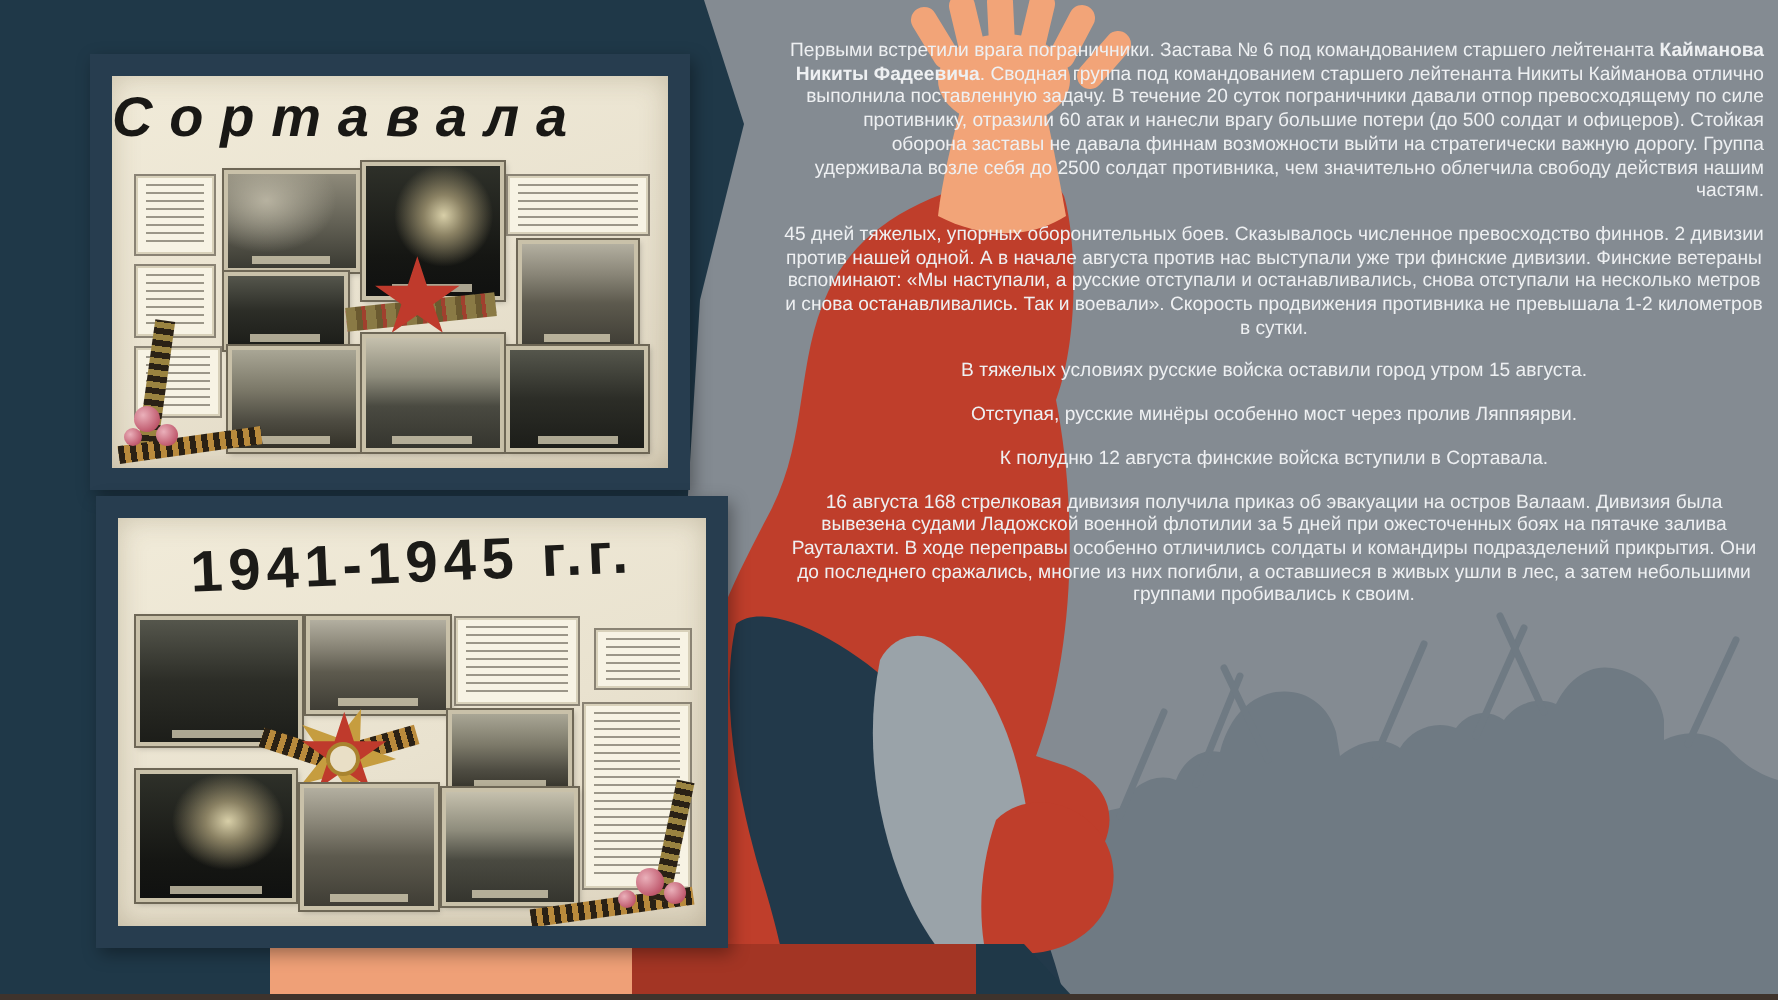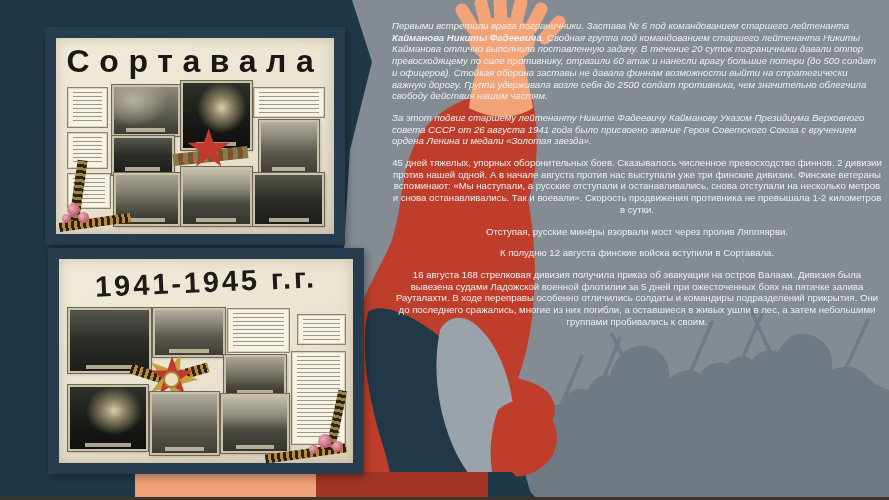--- a/index.html
+++ b/index.html
@@ -5,34 +5,34 @@
   html,body{margin:0;padding:0;background:#555;}
   .slide{position:relative;width:889px;height:500px;overflow:hidden;
          font-family:"Liberation Sans","DejaVu Sans",sans-serif;background:#848b92;}
   .bg-art{position:absolute;inset:0;z-index:1;}
 
   
   .content{position:absolute;left:392px;top:20px;width:490px;z-index:6;color:#eef0f2;}
   .slide-title{margin:0 0 24px;text-align:center;font-weight:bold;font-size:15.5px;
                color:#1e2429;letter-spacing:.2px;}
   .body-text p{margin:0 0 10px;font-size:9.6px;line-height:1.22;}
-  .t-center{text-align:left;font-style:italic;}
+  .t-center{text-align:right;}
   .t-left{text-align:center;}
   .b{font-weight:bold;}
 
   
   .poster{position:absolute;z-index:4;background:#273d4f;
           box-shadow:2px 3px 8px rgba(0,0,0,.35);}
   .poster-top{left:45px;top:27px;width:300px;height:218px;}
   .poster-bottom{left:48px;top:248px;width:316px;height:226px;}
   .board{position:absolute;inset:11px;overflow:hidden;
          background:linear-gradient(160deg,#f1ebd9 0%,#e9e2cf 55%,#ddd4bf 100%);
          box-shadow:inset 0 0 14px rgba(90,75,40,.25);}
-  .board-title{margin-top:5px;text-align:center;font-weight:bold;
-               font-size:32px;letter-spacing:.30em;color:#191815;white-space:nowrap;}
+  .board-title{margin-top:5px;text-align:left;font-style:italic;font-weight:bold;
+               font-size:28px;letter-spacing:.30em;color:#191815;white-space:nowrap;}
   .board-title2{margin-top:7px;text-align:center;font-weight:bold;font-size:29px;
                 letter-spacing:.10em;color:#1c1b18;transform:rotate(-2.5deg);white-space:nowrap;}
 
   .photo{position:absolute;border:2px solid #c9c1a9;box-shadow:0 0 0 1px #6e6756,1px 1px 3px rgba(0,0,0,.25);}
   .photo::after{content:"";position:absolute;left:20%;right:20%;bottom:2px;height:4px;
                 background:#ddd5bb;opacity:.75;}
   .ph-sky{background:linear-gradient(180deg,#c5c0ad 0%,#8e8c7c 35%,#4a4a41 62%,#35352e 100%);}
   .ph-dark{background:linear-gradient(180deg,#55564c 0%,#2c2d27 50%,#1c1d19 100%);}
   .ph-fire{background:radial-gradient(ellipse at 58% 38%,#d8cfa8 0%,#8a8163 18%,rgba(0,0,0,0) 45%),
            linear-gradient(180deg,#2e3029 0%,#151613 70%,#101110 100%);}
@@ -186,21 +186,21 @@
         <div class="flower" style="left:88%;top:86%;width:14px;height:14px"></div>
         <div class="flower" style="left:93%;top:89%;width:11px;height:11px"></div>
         <div class="flower" style="left:85%;top:91%;width:9px;height:9px"></div>
       </div>
     </div>
   </div>
 
   <div class="content">
     <div class="body-text">
       <p class="t-center"><span>Первыми встретили врага пограничники. Застава № 6 под командованием старшего лейтенанта </span><span class="b">Кайманова Никиты Фадеевича</span><span>. Сводная группа под командованием старшего лейтенанта Никиты Кайманова отлично выполнила поставленную задачу. В течение 20 суток пограничники давали отпор превосходящему по силе противнику, отразили 60 атак и нанесли врагу большие потери (до 500 солдат и офицеров). Стойкая оборона заставы не давала финнам возможности выйти на стратегически важную дорогу. Группа удерживала возле себя до 2500 солдат противника, чем значительно облегчила свободу действия нашим частям.</span></p>
-      <p class="t-center">За этот подвиг старшему лейтенанту Никите Фадеевичу Кайманову Указом Президиума Верховного совета СССР от 26 августа 1941 года было присвоено звание Героя Советского Союза с вручением ордена Ленина и медали «Золотая звезда».</p>
       <p class="t-left">45 дней тяжелых, упорных оборонительных боев. Сказывалось численное превосходство финнов. 2 дивизии против нашей одной. А в начале августа против нас выступали уже три финские дивизии. Финские ветераны вспоминают: «Мы наступали, а русские отступали и останавливались, снова отступали на несколько метров и снова останавливались. Так и воевали». Скорость продвижения противника не превышала 1-2 километров в сутки.</p>
-      <p class="t-left">Отступая, русские минёры взорвали мост через пролив Ляппяярви.</p>
+      <p class="t-left">В тяжелых условиях русские войска оставили город утром 15 августа.</p>
+      <p class="t-left">Отступая, русские минёры особенно мост через пролив Ляппяярви.</p>
       <p class="t-left">К полудню 12 августа финские войска вступили в Сортавала.</p>
       <p class="t-left">16 августа 168 стрелковая дивизия получила приказ об эвакуации на остров Валаам. Дивизия была вывезена судами Ладожской военной флотилии за 5 дней при ожесточенных боях на пятачке залива Рауталахти. В ходе переправы особенно отличились солдаты и командиры подразделений прикрытия. Они до последнего сражались, многие из них погибли, а оставшиеся в живых ушли в лес, а затем небольшими группами пробивались к своим.</p>
     </div>
   </div>
 
 </div>
 
 </body></html>

